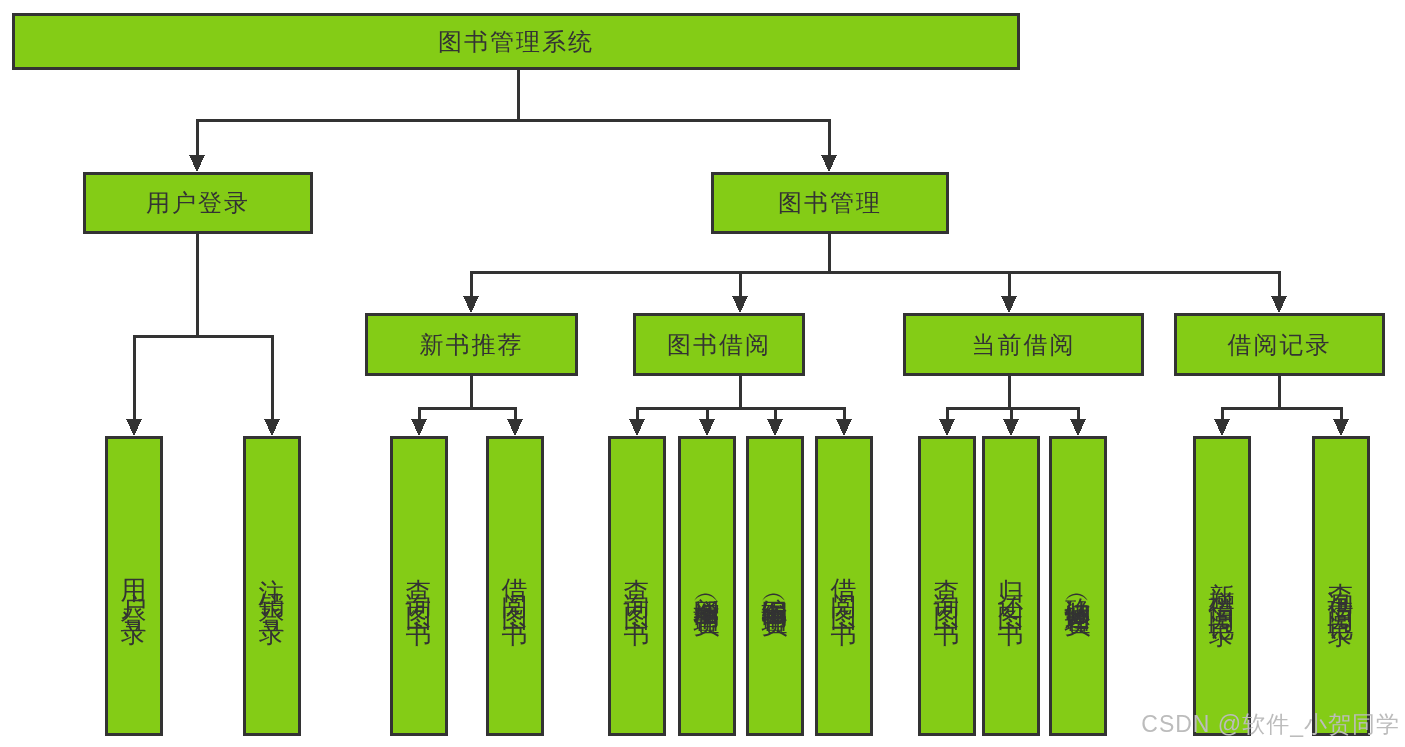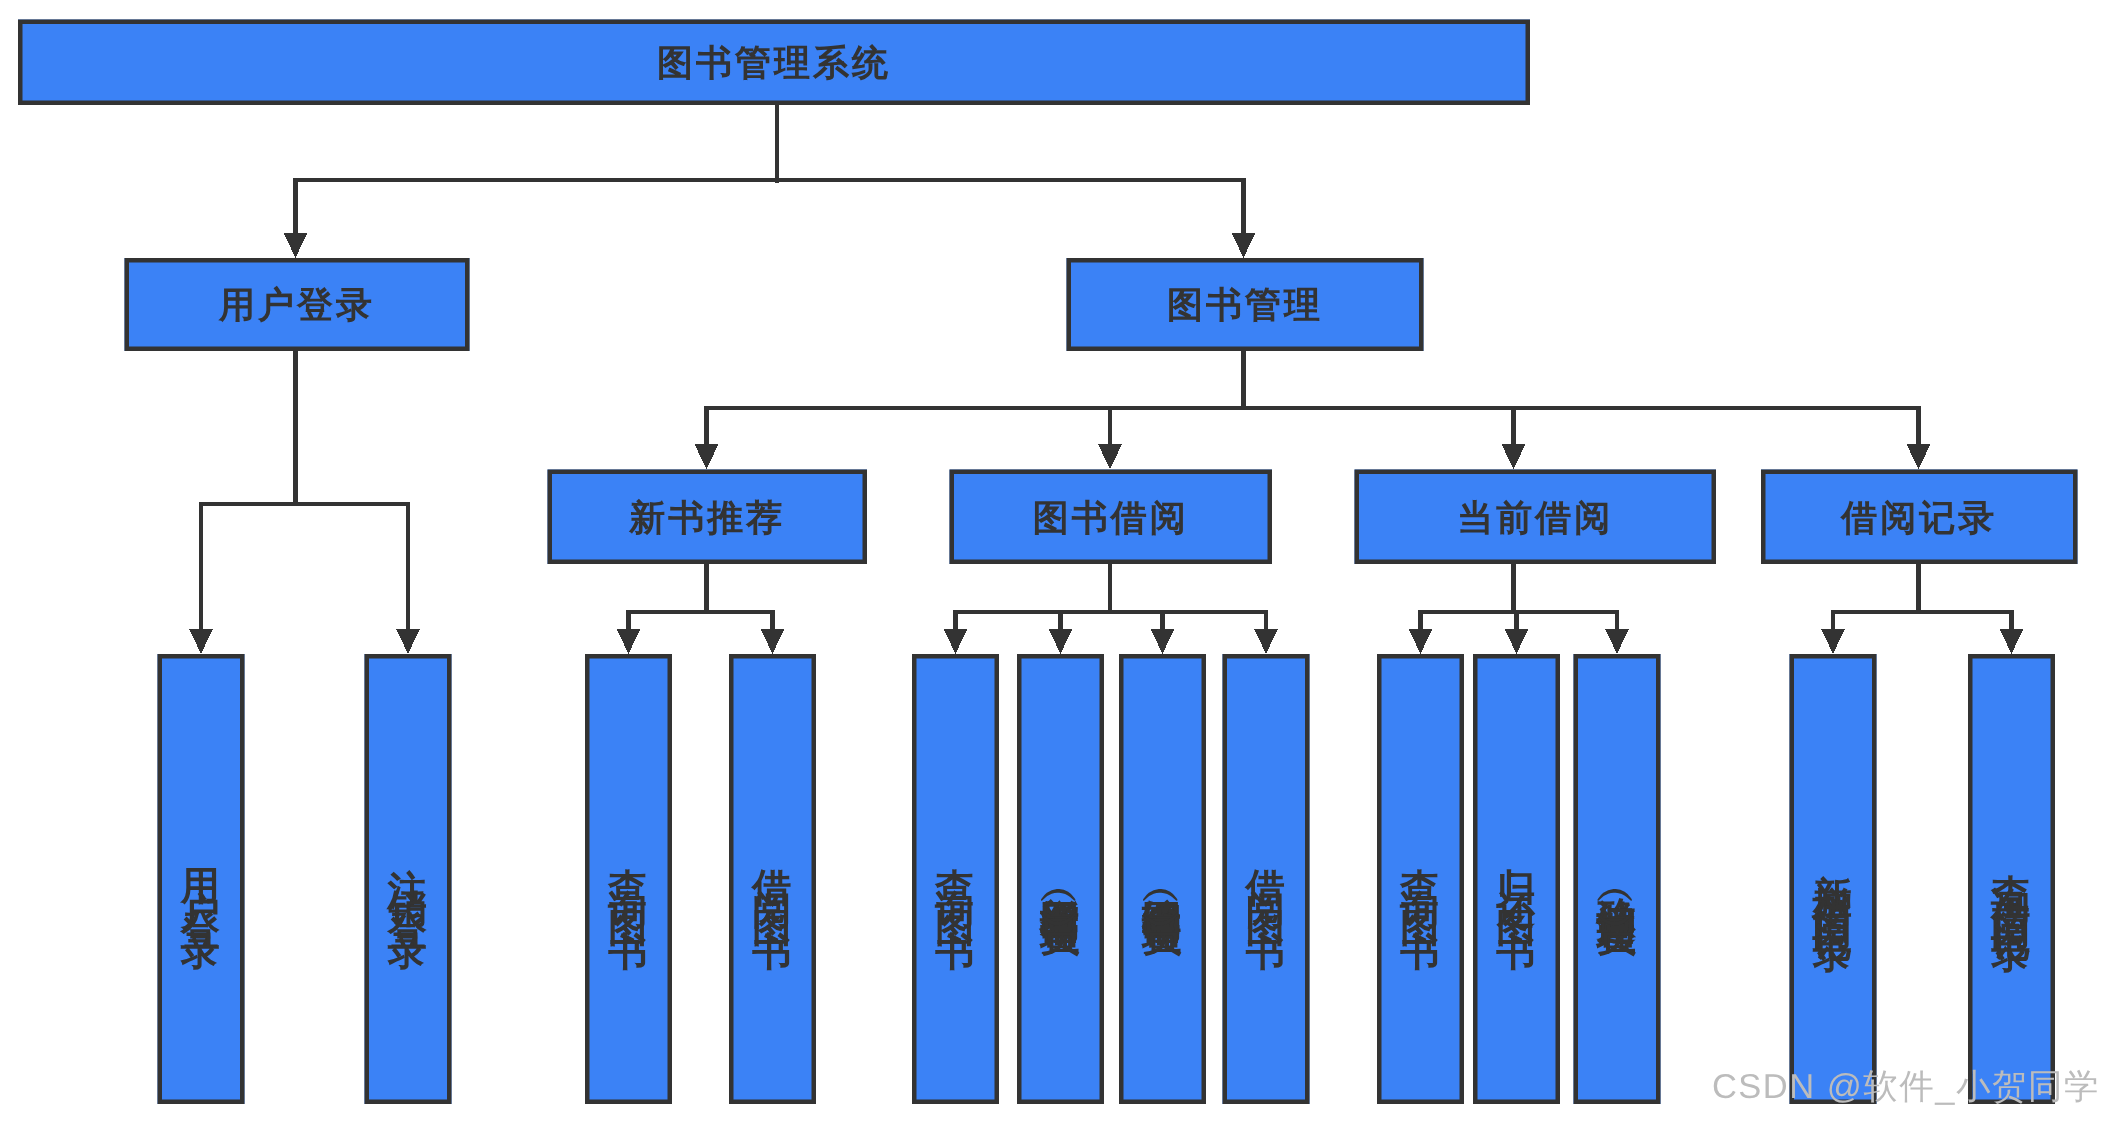--- a/index.html
+++ b/index.html
@@ -8,26 +8,25 @@
     width:1405px;height:747px;
     background:var(--bg,#ffffff);
     font-family:"Liberation Sans","DejaVu Sans",sans-serif;
     overflow:hidden;
   }
   #wires{position:absolute;left:0;top:0;width:1405px;height:747px;z-index:1;}
   .node{
     position:absolute;
     box-sizing:border-box;
     border:3px solid var(--line,#333333);
-    background:#3b82f6;
+    background:#84cc16;
     color:var(--ink,#333333);
     display:flex;align-items:center;justify-content:center;
     z-index:2;
     text-align:center;
-    font-weight:bold;
   }
   .h{font-size:24px;letter-spacing:2px;white-space:nowrap;}
   .v{writing-mode:vertical-rl;font-size:26px;line-height:1;}
   .v.s{letter-spacing:14px;}
   .v.m{letter-spacing:8px;}
   .v.l{letter-spacing:2px;}
   #watermark{
     position:absolute;right:5px;bottom:7px;
     font-size:23px;color:var(--wm,#bcbcbc);
     letter-spacing:1px;z-index:3;white-space:nowrap;
@@ -92,21 +91,21 @@
       <line x1="1341" y1="408" x2="1341" y2="421" stroke="#333333" stroke-width="3"></line>
       <polygon points="1333,419 1349,419 1341,436" fill="#333333"></polygon>
     </svg>
 
   <div class="node h" style="left:12px;top:13px;width:1008px;height:57px">图书管理系统</div>
 
   <div class="node h" style="left:83px;top:172px;width:230px;height:62px">用户登录</div>
   <div class="node h" style="left:365px;top:313px;width:213px;height:63px">新书推荐</div>
 
   <div class="node h" style="left:711px;top:172px;width:238px;height:62px">图书管理</div>
-  <div class="node h" style="left:633px;top:313px;width:215px;height:63px">图书借阅</div>
+  <div class="node h" style="left:633px;top:313px;width:172px;height:63px">图书借阅</div>
   <div class="node h" style="left:903px;top:313px;width:241px;height:63px">当前借阅</div>
   <div class="node h" style="left:1174px;top:313px;width:211px;height:63px">借阅记录</div>
 
   <div class="node v s" style="left:105px;top:436px;width:58px;height:300px">用户登录</div>
   <div class="node v s" style="left:243px;top:436px;width:58px;height:300px">注销登录</div>
 
   <div class="node v s" style="left:390px;top:436px;width:58px;height:300px">查询图书</div>
   <div class="node v s" style="left:486px;top:436px;width:58px;height:300px">借阅图书</div>
 
   <div class="node v s" style="left:608px;top:436px;width:58px;height:300px">查询图书</div>

